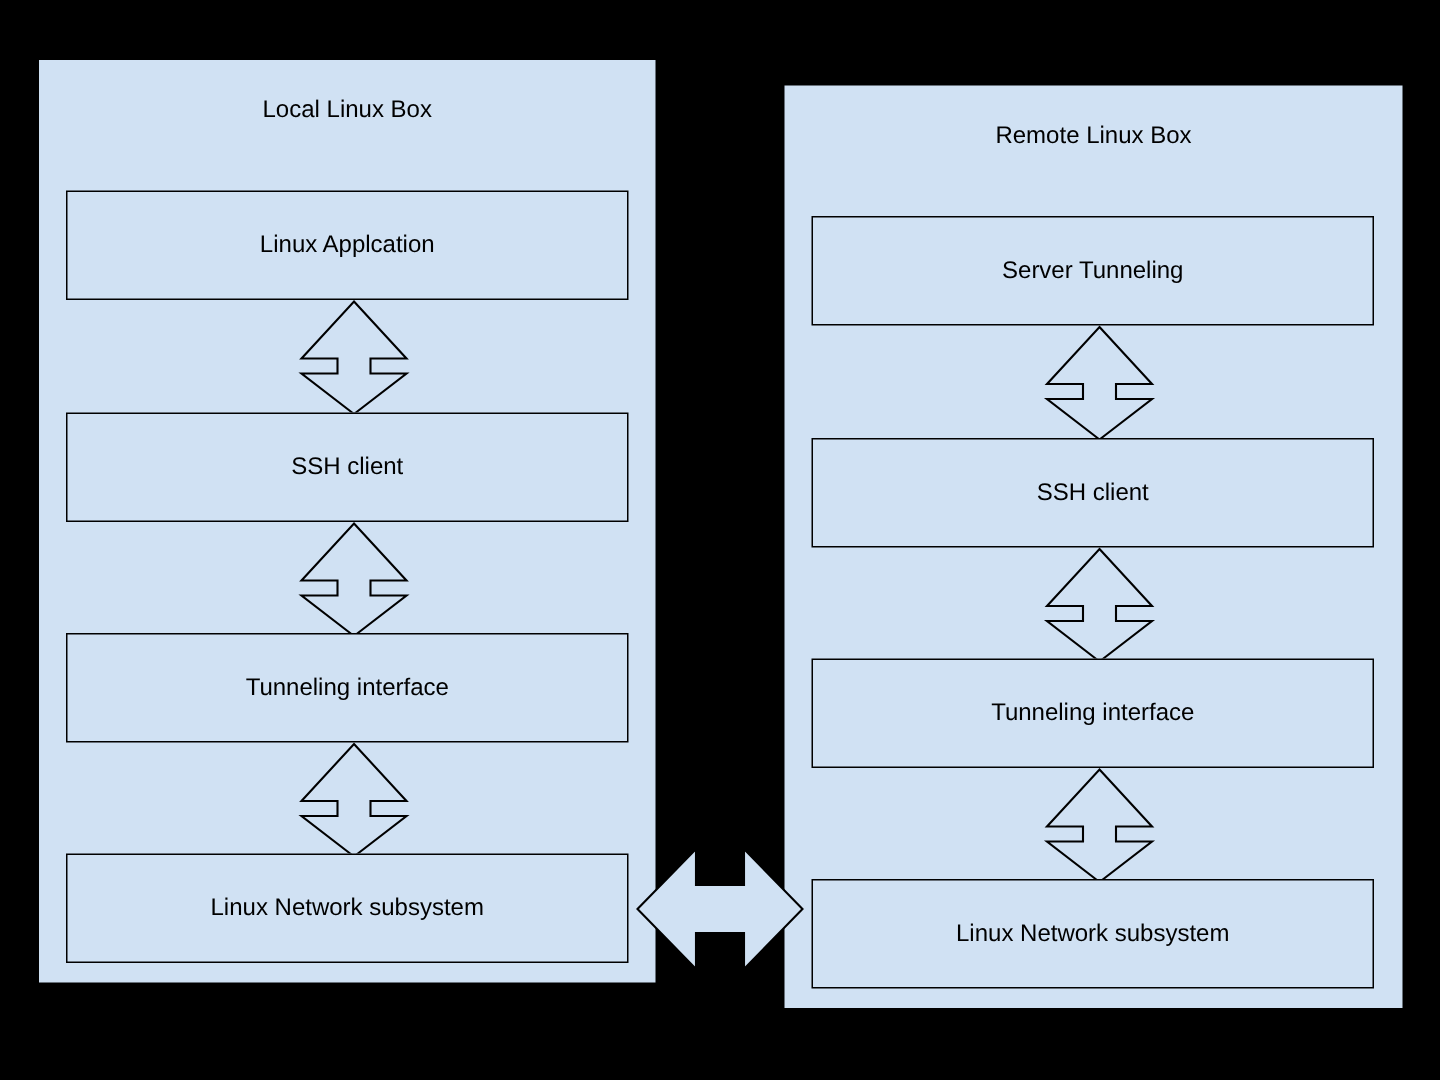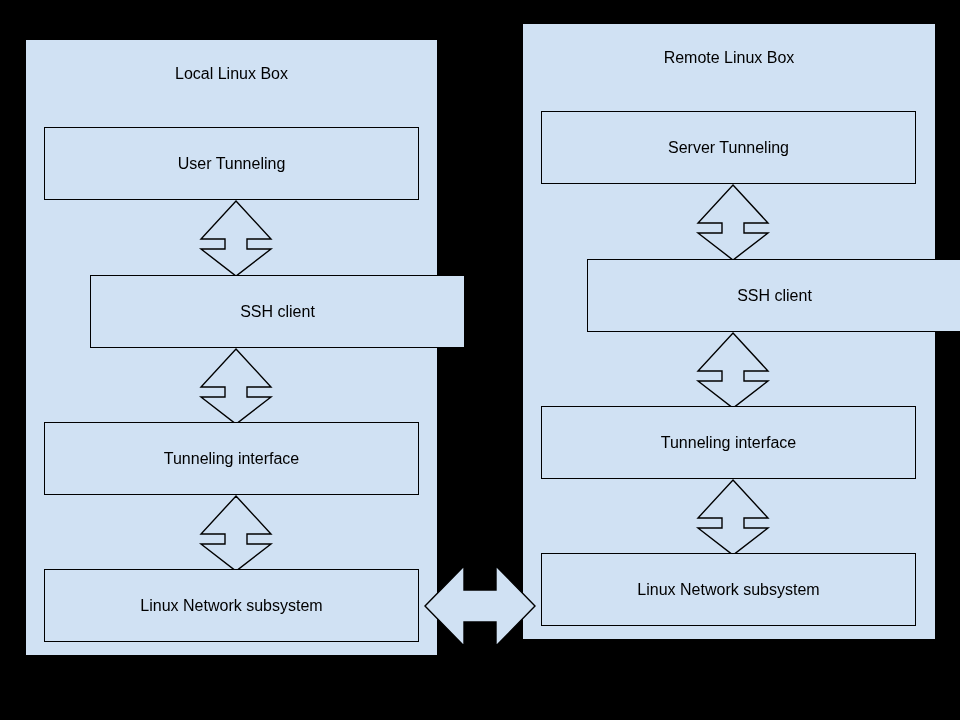--- a/index.html
+++ b/index.html
@@ -22,21 +22,21 @@
     padding-left: 39px;
   }
 
   
   .panel {
     position: absolute;
     background: #d0e1f3;
     box-sizing: border-box;
   }
   #panel-local  { left: 26px;  top: 40px; width: 411px; height: 615px; }
-  #panel-remote { left: 523px; top: 24px; width: 412px; height: 615px; text-decoration: underline; }
+  #panel-remote { left: 523px; top: 57px; width: 412px; height: 615px; text-decoration: underline; }
 
   .panel-title {
     position: absolute;
     left: 0;
     right: 0;
     top: 24px;
     text-align: center;
     font-size: 16px;
     color: #000000;
     line-height: 20px;
@@ -56,21 +56,21 @@
   .layer-label {
     font-size: 16px;
     color: #000000;
     line-height: 20px;
     white-space: nowrap;
   }
 
   
   .box-col { left: 18px; width: 375px; height: 73px; }
   .row-0 { top: 87px; }
-  .row-1 { top: 235px; margin-left: 46px; }
+  .row-1 { top: 235px; }
   .row-2 { top: 382px; text-align: right; }
   .row-3 { top: 529px; }
 
   
   .v-arrow {
     position: absolute;
     left: 174px;
     width: 72px;
     height: 77px;
     overflow: visible;
@@ -92,21 +92,21 @@
 </head>
 <body>
 
 <div id="canvas">
 
   <div class="panel" id="panel-local">
 
     <div class="panel-title">Local Linux Box</div>
 
     <div class="layer-box box-col row-0">
-      <span class="layer-label">User Tunneling</span>
+      <span class="layer-label">Linux Applcation</span>
     </div>
 
     <div class="v-arrow va-0">
       <svg width="72" height="77" viewBox="0 0 72 77">
         <polygon points="36,1 71,39 47,39 47,49 71,49 36,76 1,49 25,49 25,39 1,39" fill="#d0e1f3" stroke="#000000" stroke-width="1.4" stroke-linejoin="miter"></polygon>
       </svg>
     </div>
 
     <div class="layer-box box-col row-1">
       <span class="layer-label">SSH client</span>

